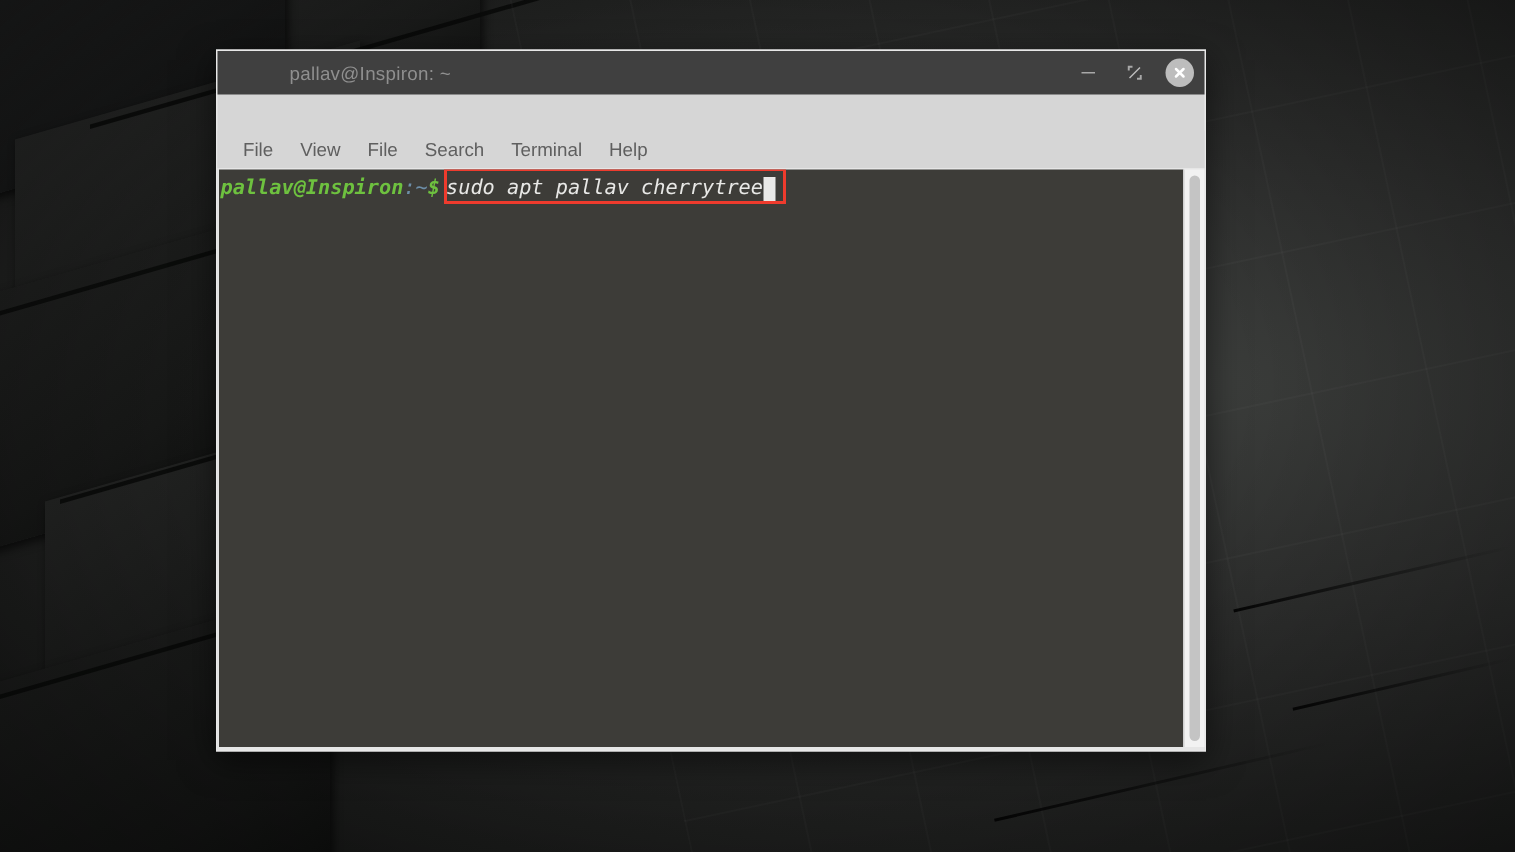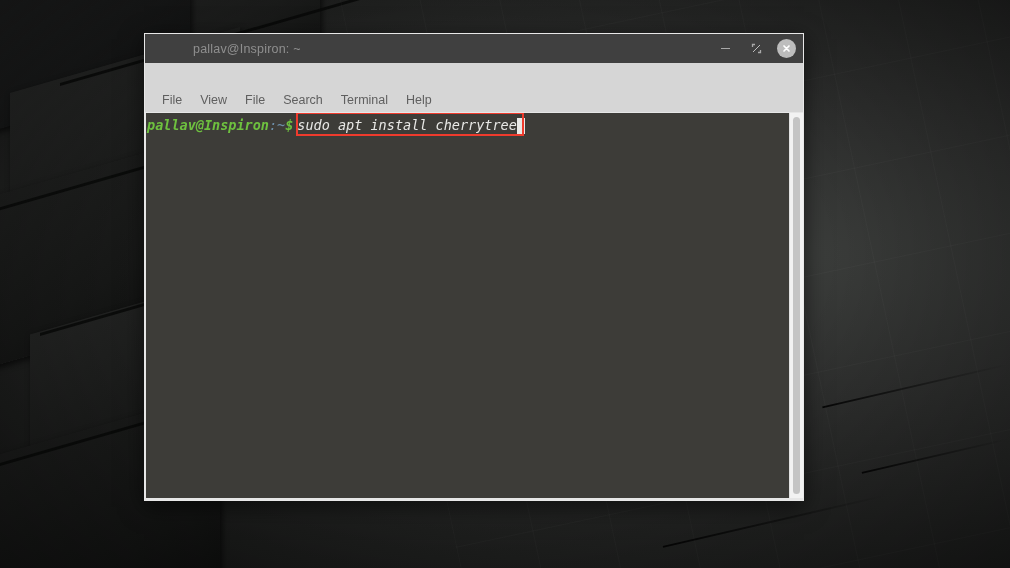--- a/index.html
+++ b/index.html
@@ -313,21 +313,21 @@
     <div class="menu-item">Search</div>
     <div class="menu-item">Terminal</div>
     <div class="menu-item">Help</div>
   </div>
 
   <div class="term-outer">
     <div class="term-body">
       <div class="term-line">
         <span class="prompt-user">pallav@Inspiron</span><span class="prompt-sep">:</span><span class="prompt-path">~</span><span class="prompt-dollar">$</span>
         <span class="cmd-wrap">
-          <span class="cmd-text">sudo apt install cherrytree</span><span class="cursor-block"></span>
+          <span class="cmd-text">sudo apt pallav cherrytree</span><span class="cursor-block"></span>
         </span>
         <div class="annot-box"></div>
       </div>
     </div>
 
     <div class="term-scrollbar">
       <div class="term-scroll-thumb"></div>
     </div>
   </div>
 

